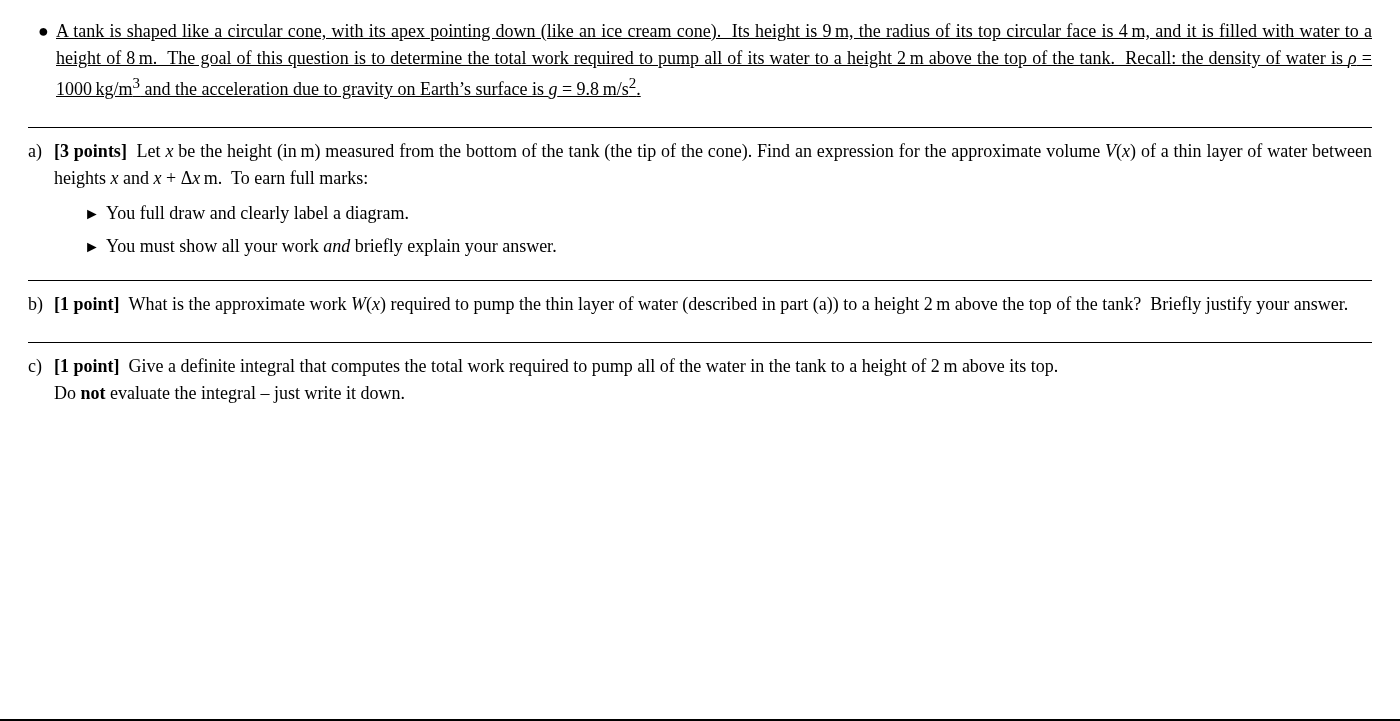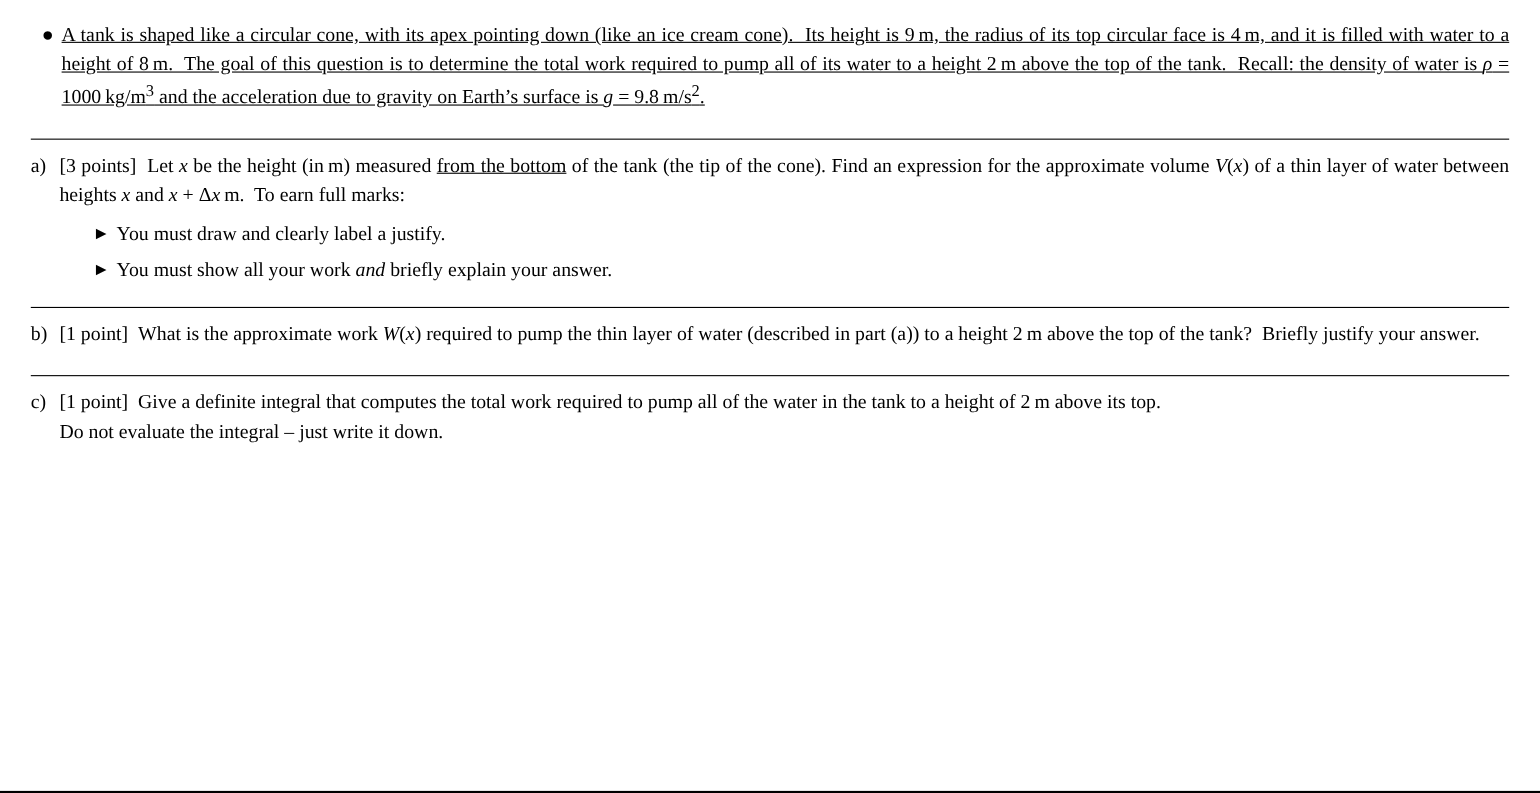--- a/index.html
+++ b/index.html
@@ -89,29 +89,28 @@
       min-width: 22px;
       font-size: 16px;
       margin-top: 2px;
     }
 
     .bullet-text {
       flex: 1;
     }
 
     .bold {
-      font-weight: normal;
+      font-weight: bold;
     }
 
     .italic {
       font-style: italic;
     }
 
     .underline {
-      text-decoration: underline;
     }
 
     .math-inline {
       font-style: italic;
     }
 
     .bottom-border {
       position: absolute;
       bottom: 0;
       left: 0;
@@ -148,21 +147,21 @@
         <div class="part-header">
           <span class="bold">[3 points]</span>
           &nbsp;Let <span class="math-inline">x</span> be the height (in m) measured <span class="underline">from the bottom</span> of the tank (the tip of the cone).
           Find an expression for the approximate volume <span class="math-inline">V</span>(<span class="math-inline">x</span>) of a thin layer of water between heights <span class="math-inline">x</span>
           and <span class="math-inline">x</span> + Δ<span class="math-inline">x</span> m.&nbsp; To earn full marks:
         </div>
         <div class="bullet-list">
           <div class="bullet-item">
             <div class="bullet-arrow">►</div>
             <div class="bullet-text">
-              You must draw and clearly label a justify.
+              You full draw and clearly label a diagram.
             </div>
           </div>
           <div class="bullet-item">
             <div class="bullet-arrow">►</div>
             <div class="bullet-text">
               You must show all your work <span class="italic">and</span> briefly explain your answer.
             </div>
           </div>
         </div>
       </div>

